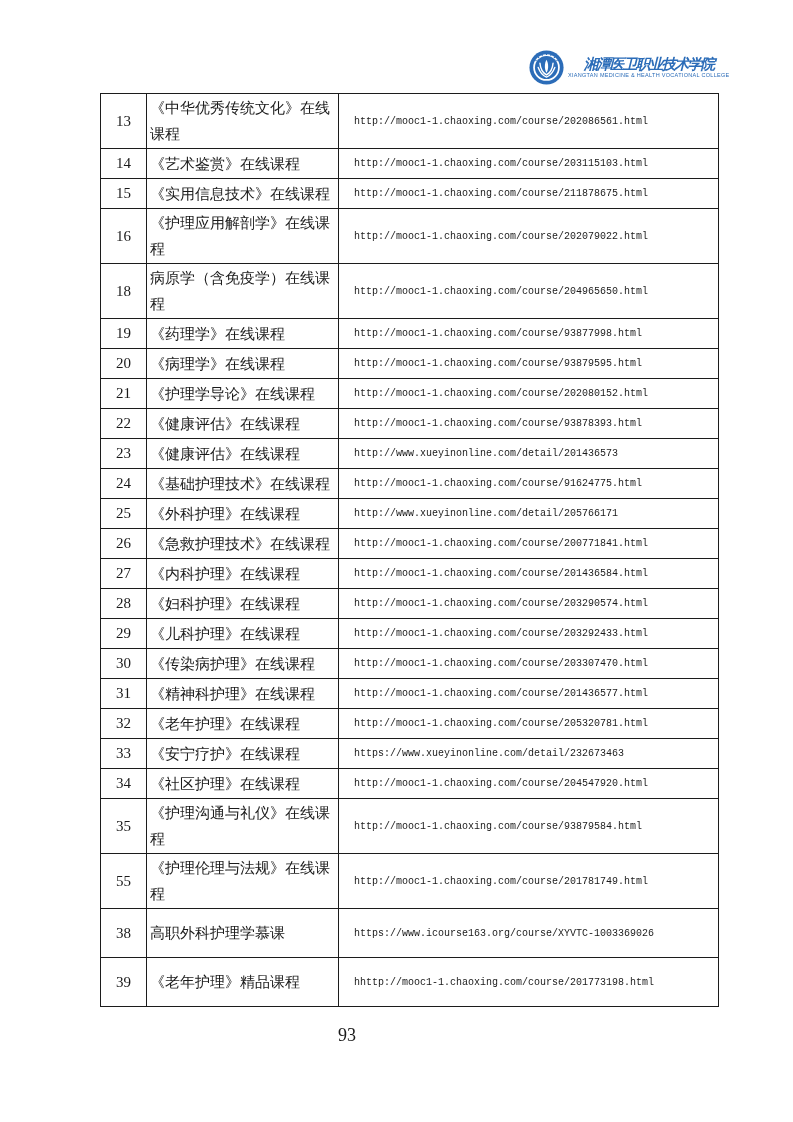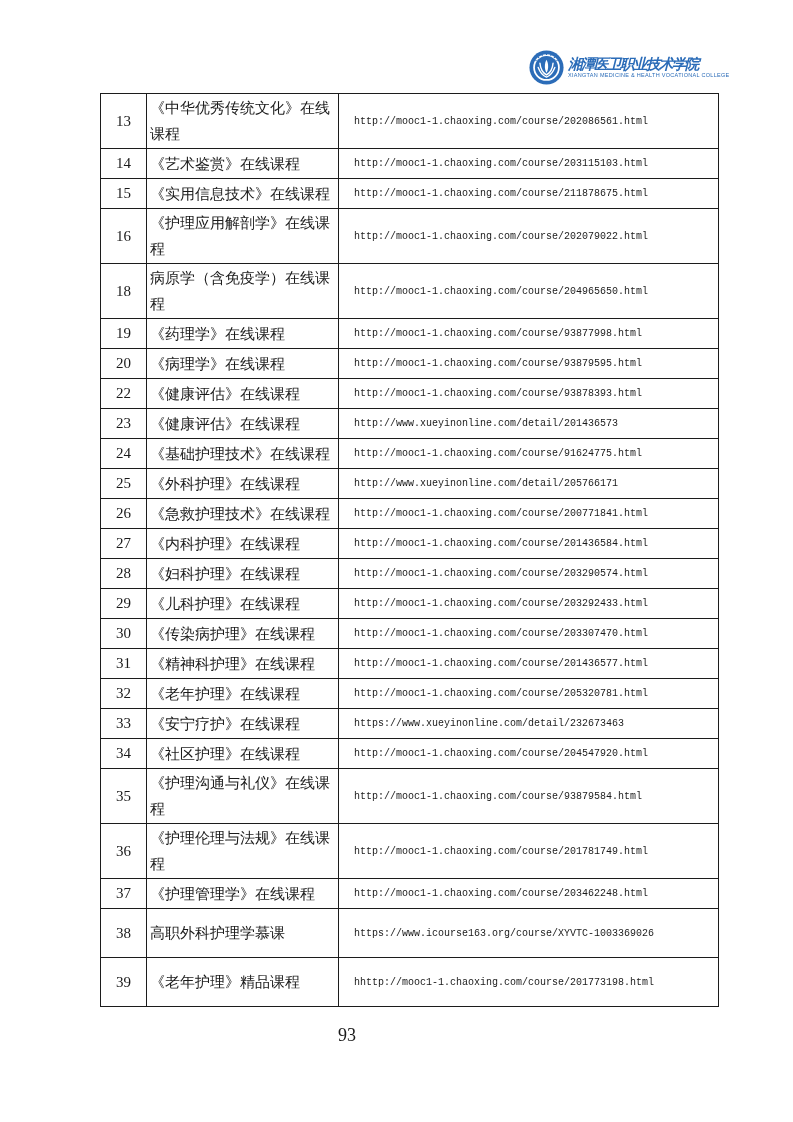--- a/index.html
+++ b/index.html
@@ -25,20 +25,21 @@
   .logo .emblem {
     width: 35px;
     height: 35px;
     flex: 0 0 auto;
   }
   .logo .names {
     margin-left: 4px;
     display: flex;
     flex-direction: column;
     justify-content: center;
+    align-items: center;
   }
   .logo .name-zh {
     font-family: "DejaVu Serif", "Liberation Serif", serif;
     font-style: italic;
     font-weight: bold;
     font-size: 14.5px;
     letter-spacing: -1.5px;
     line-height: 16px;
     color: #2b6cb8;
     white-space: nowrap;
@@ -168,20 +169,25 @@
           <td class="no">19</td>
           <td class="course">《药理学》在线课程</td>
           <td class="url">http://mooc1-1.chaoxing.com/course/93877998.html</td>
         </tr>
         <tr>
           <td class="no">20</td>
           <td class="course">《病理学》在线课程</td>
           <td class="url">http://mooc1-1.chaoxing.com/course/93879595.html</td>
         </tr>
         <tr>
+          <td class="no">21</td>
+          <td class="course">《护理学导论》在线课程</td>
+          <td class="url">http://mooc1-1.chaoxing.com/course/202080152.html</td>
+        </tr>
+        <tr>
           <td class="no">22</td>
           <td class="course">《健康评估》在线课程</td>
           <td class="url">http://mooc1-1.chaoxing.com/course/93878393.html</td>
         </tr>
         <tr>
           <td class="no">23</td>
           <td class="course">《健康评估》在线课程</td>
           <td class="url">http://www.xueyinonline.com/detail/201436573</td>
         </tr>
         <tr>
@@ -238,28 +244,23 @@
           <td class="no">34</td>
           <td class="course">《社区护理》在线课程</td>
           <td class="url">http://mooc1-1.chaoxing.com/course/204547920.html</td>
         </tr>
         <tr>
           <td class="no">35</td>
           <td class="course">《护理沟通与礼仪》在线课程</td>
           <td class="url">http://mooc1-1.chaoxing.com/course/93879584.html</td>
         </tr>
         <tr>
-          <td class="no">36</td>
+          <td class="no">55</td>
           <td class="course">《护理伦理与法规》在线课程</td>
           <td class="url">http://mooc1-1.chaoxing.com/course/201781749.html</td>
-        </tr>
-        <tr>
-          <td class="no">37</td>
-          <td class="course">《护理管理学》在线课程</td>
-          <td class="url">http://mooc1-1.chaoxing.com/course/203462248.html</td>
         </tr>
         <tr>
           <td class="no">38</td>
           <td class="course">高职外科护理学慕课</td>
           <td class="url">https://www.icourse163.org/course/XYVTC-1003369026</td>
         </tr>
         <tr>
           <td class="no">39</td>
           <td class="course">《老年护理》精品课程</td>
           <td class="url">hhttp://mooc1-1.chaoxing.com/course/201773198.html</td>

